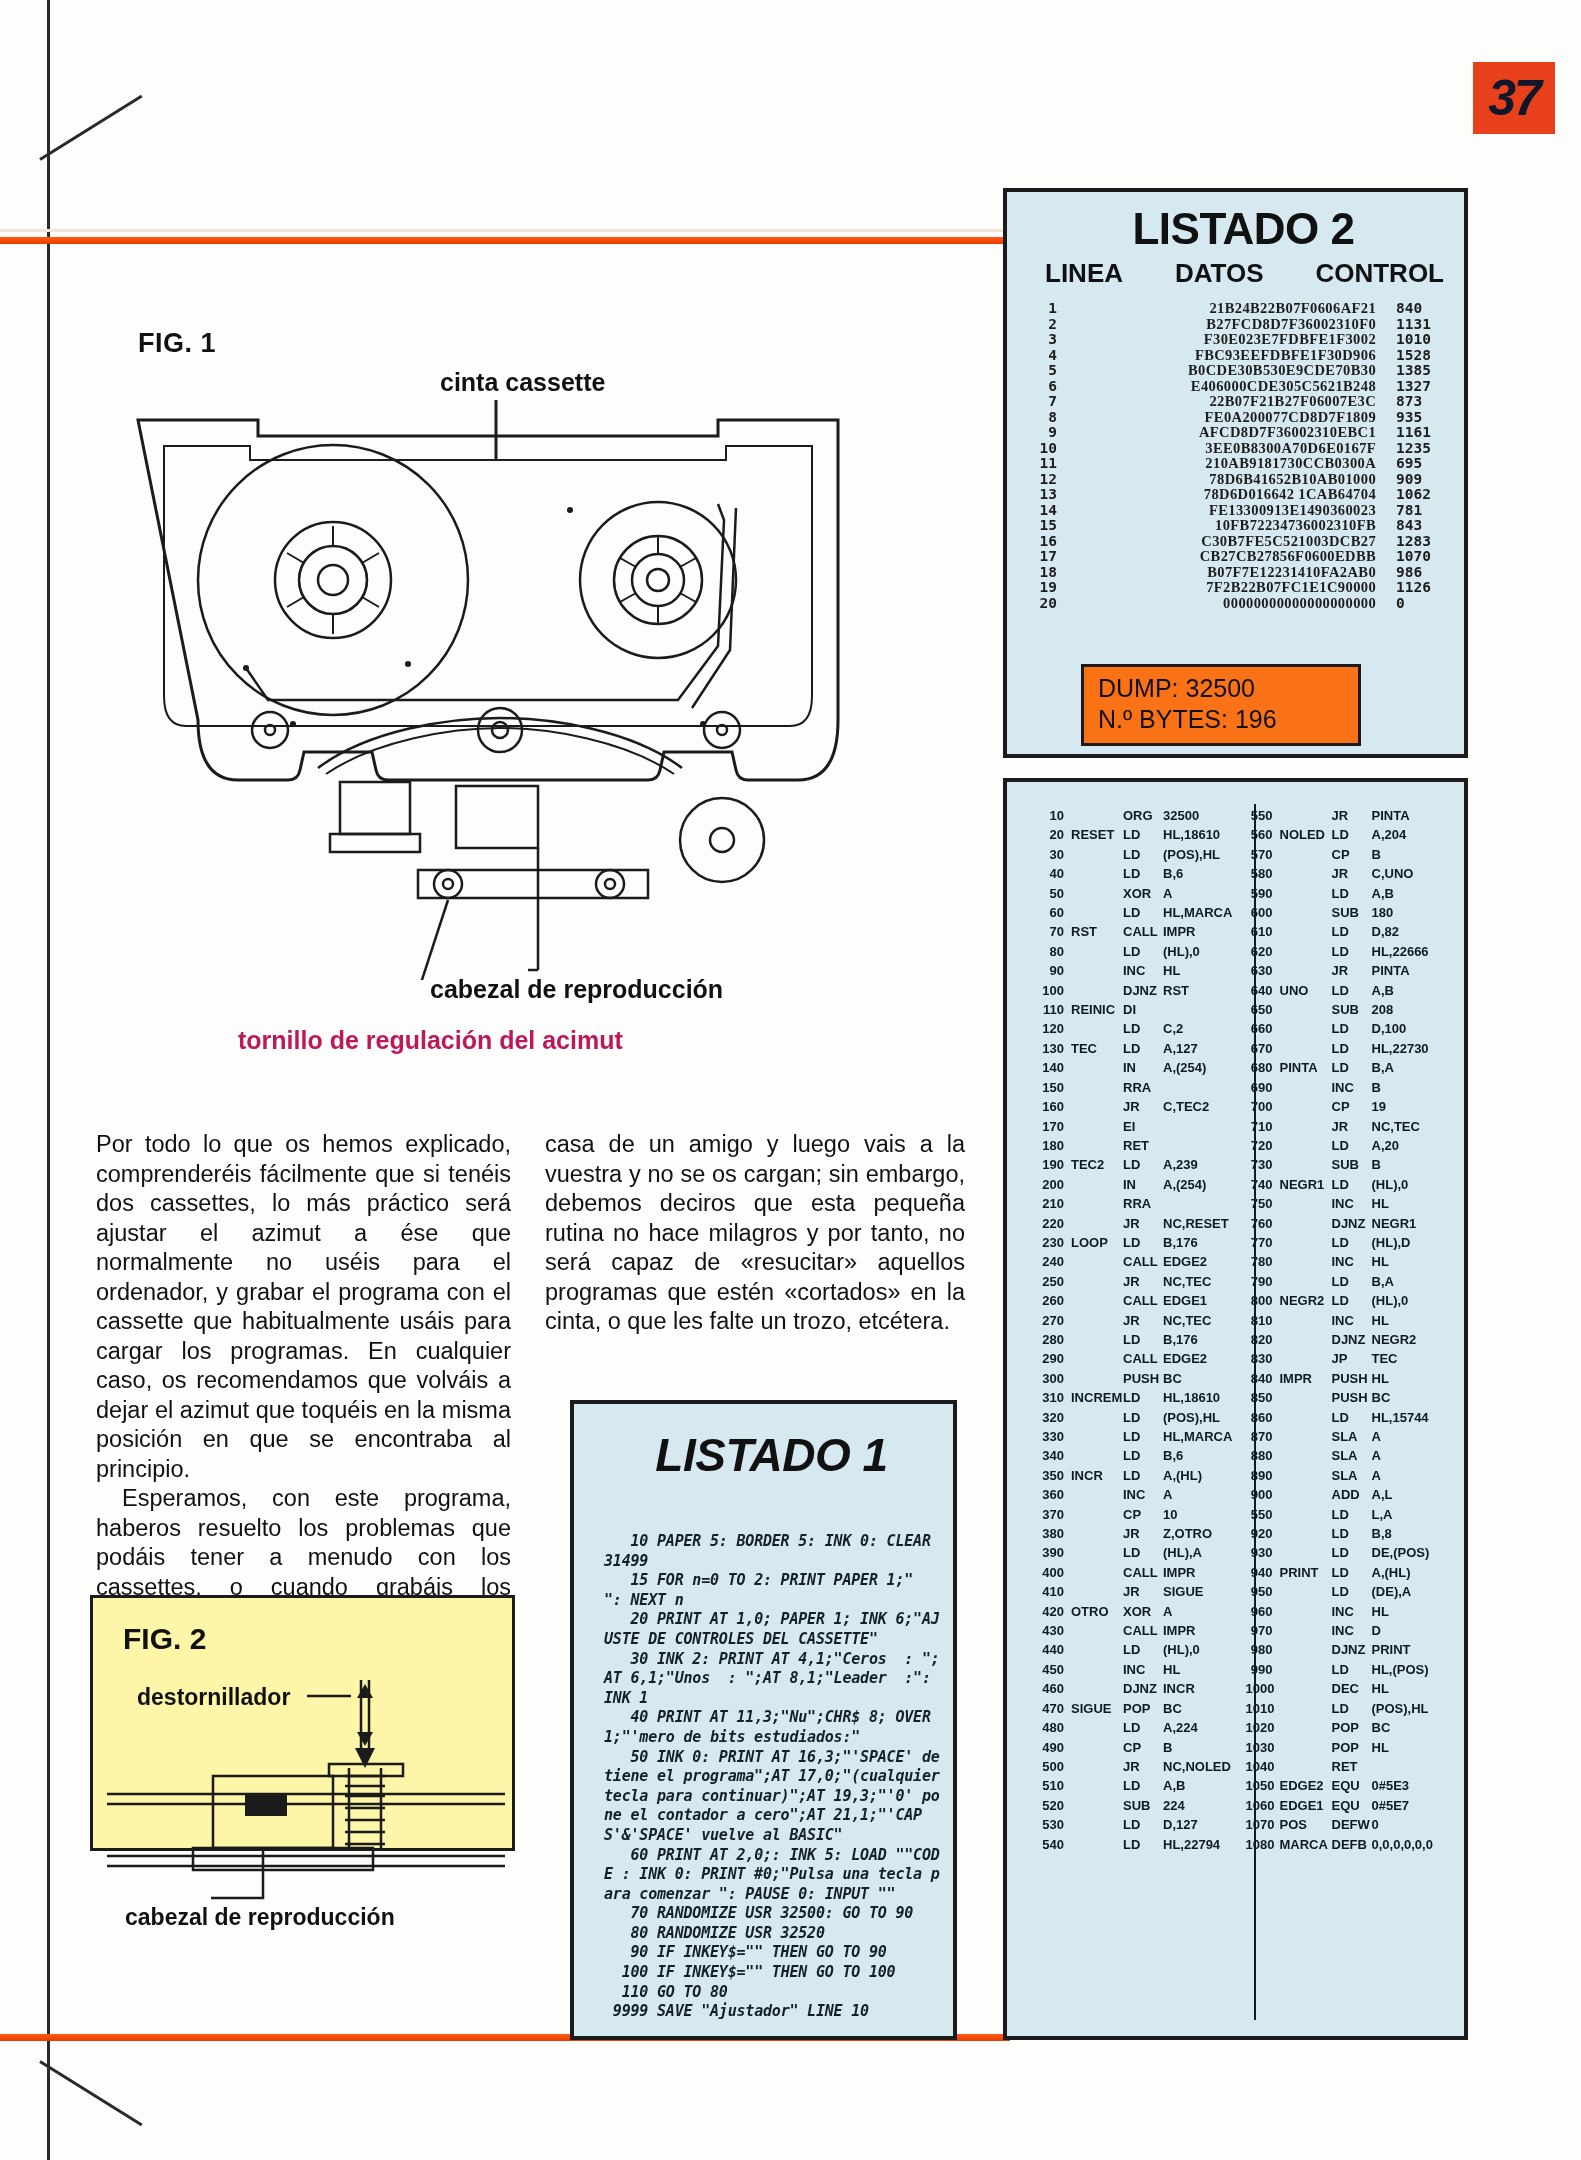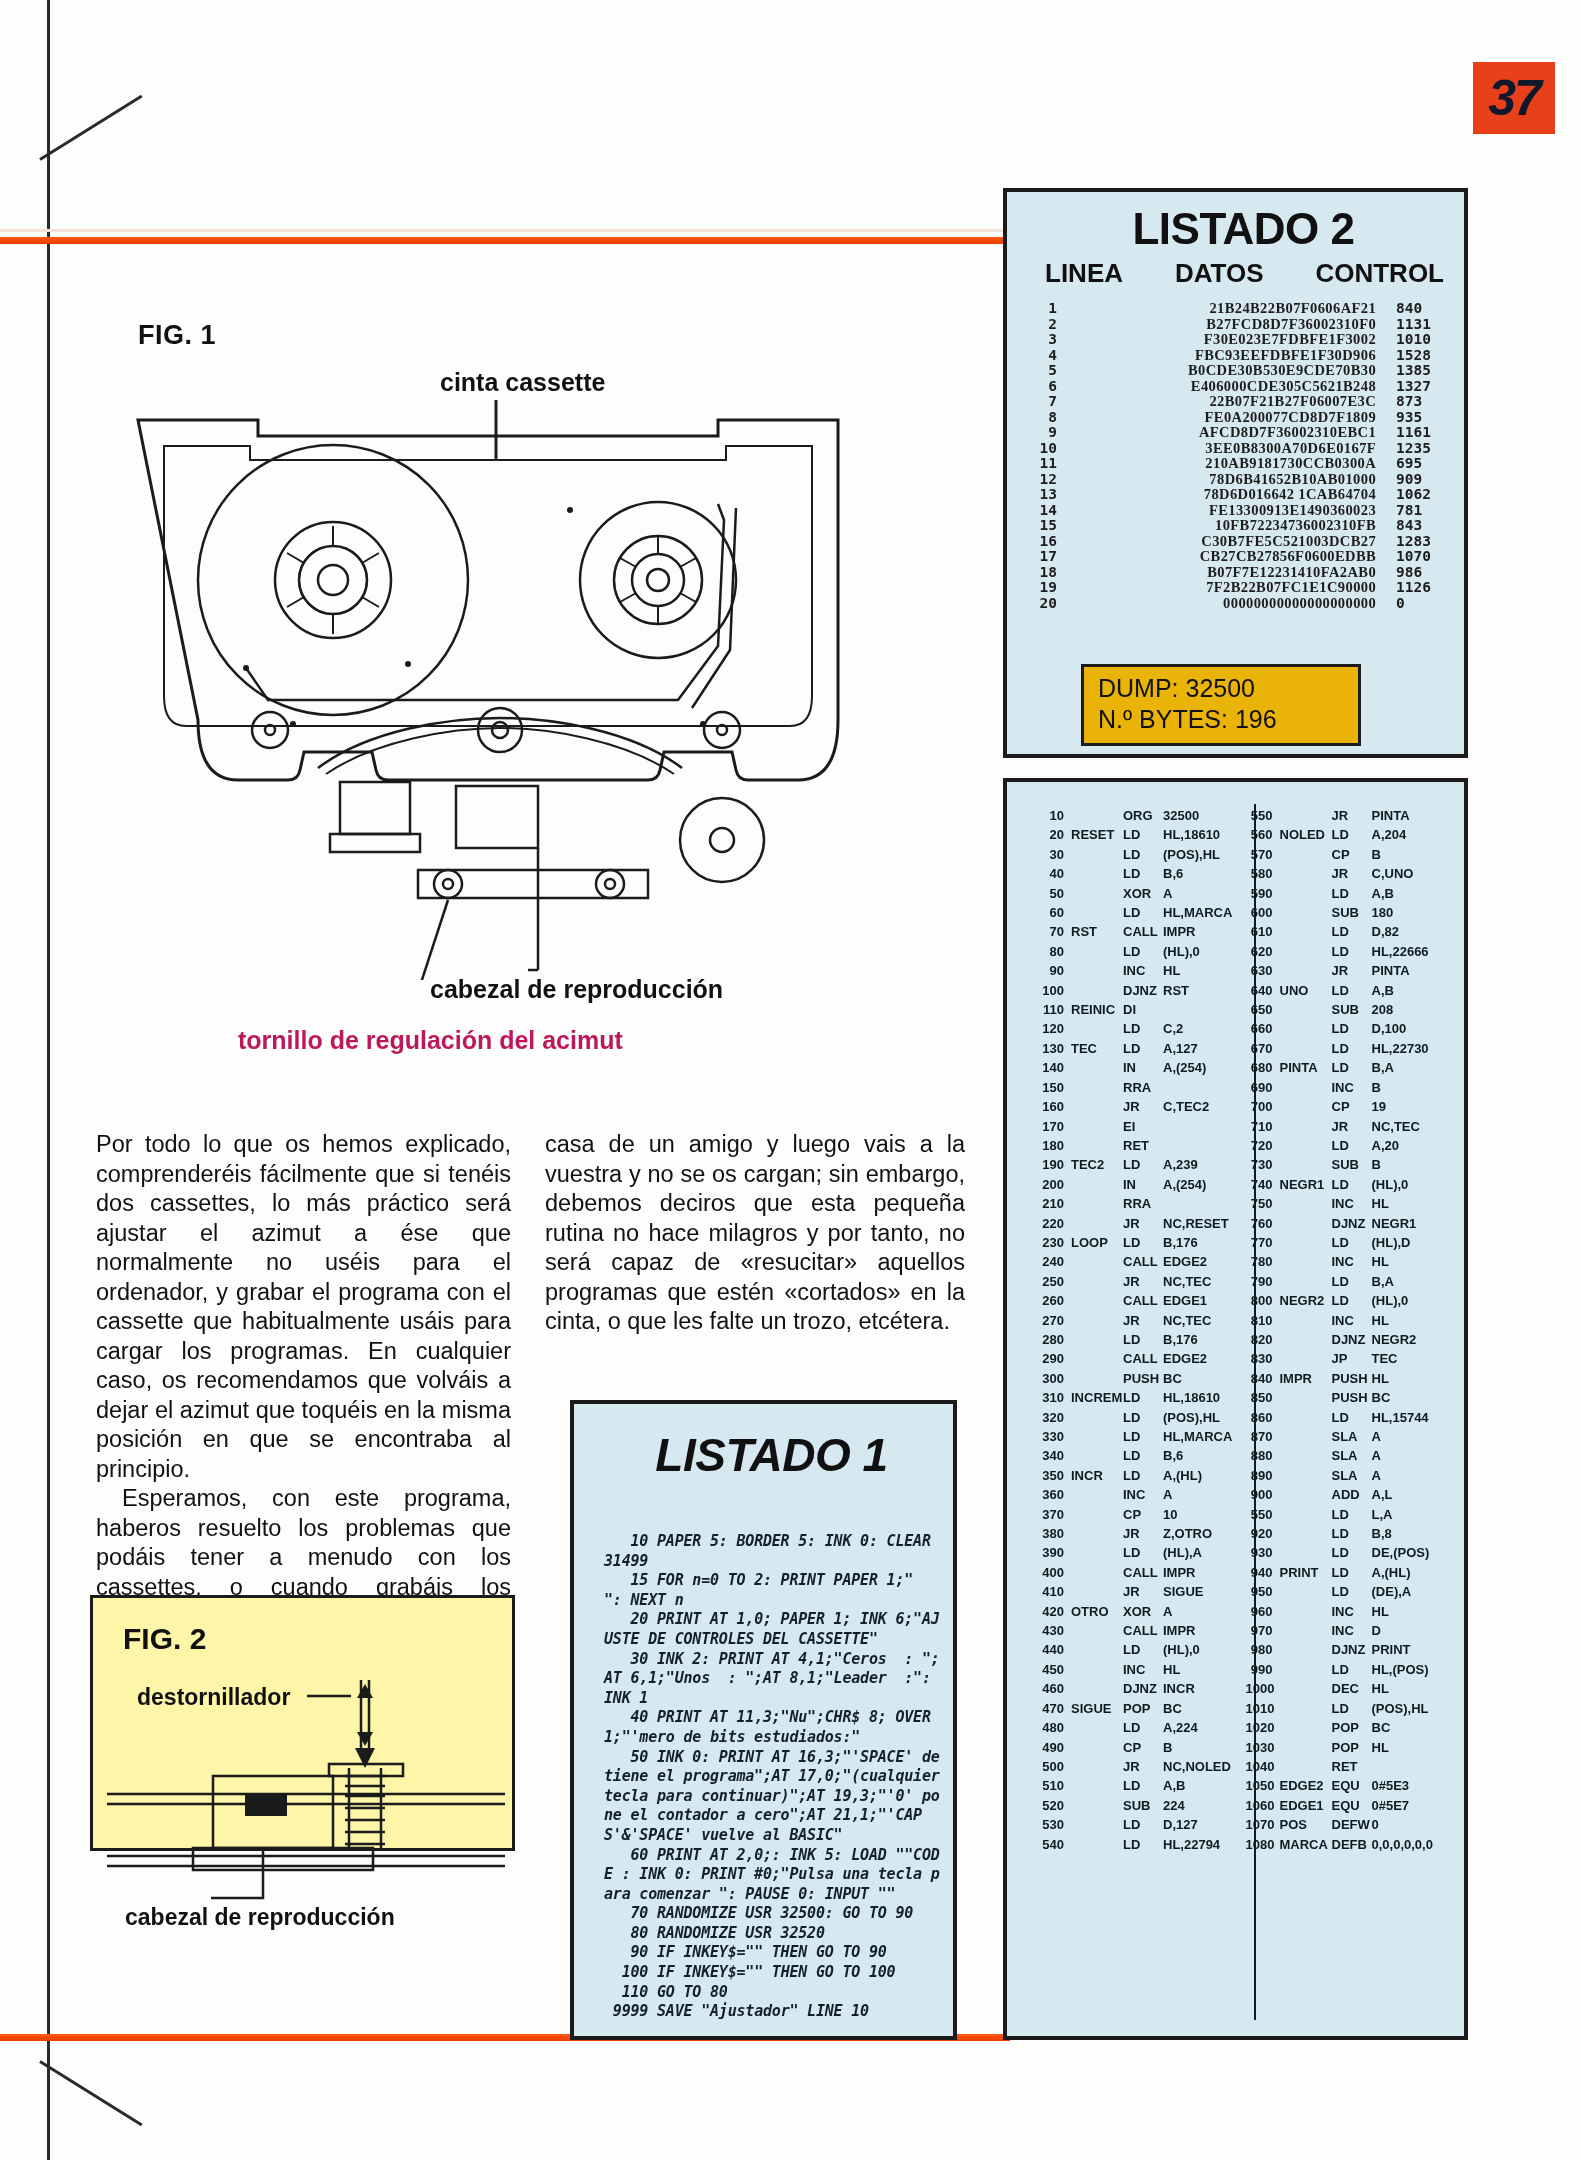--- a/index.html
+++ b/index.html
@@ -51,21 +51,21 @@
     font-weight:bold;
     font-size:50px;
     font-style:italic;
     display:flex; align-items:center; justify-content:center;
     letter-spacing:-2px;
     font-family:"Liberation Sans", sans-serif;
   }
 
   
   .fig1-label {
-    position:absolute; left:138px; top:320px;
+    position:absolute; left:138px; top:328px;
     font-size:27px; font-weight:bold; color:#111;
     letter-spacing:0.5px;
   }
   .fig1-caption-top {
     position:absolute; left:440px; top:368px;
     font-size:25px; font-weight:bold; color:#111;
   }
   .fig1-wrap {
     position:absolute; left:118px; top:400px; width:780px; height:580px;
   }
@@ -155,21 +155,21 @@
   .hex-table td { padding:0; white-space:pre; }
   .hex-table td.ln   { text-align:right; width:52px; padding-right:18px; }
   .hex-table td.dat  { text-align:right;  letter-spacing:0.4px;font-family:Liberation Serif, serif; }
   .hex-table td.ctl  { text-align:left;  padding-left:20px; }
 
   .dump-box {
     position:absolute; left:58px; bottom:20px;
     width:auto; min-width:280px;
     border:3px solid #1b1b1b;
     padding:6px 16px 8px 14px;
-    background:#eab308;
+    background:#f97316;
     font-size:25px; line-height:31px; color:#111;
     font-family:"Liberation Sans", sans-serif;
   }
 
   
   .asm-body {
     position:absolute; inset:0;
     display:flex;
     padding:24px 10px 18px 14px;
   }

